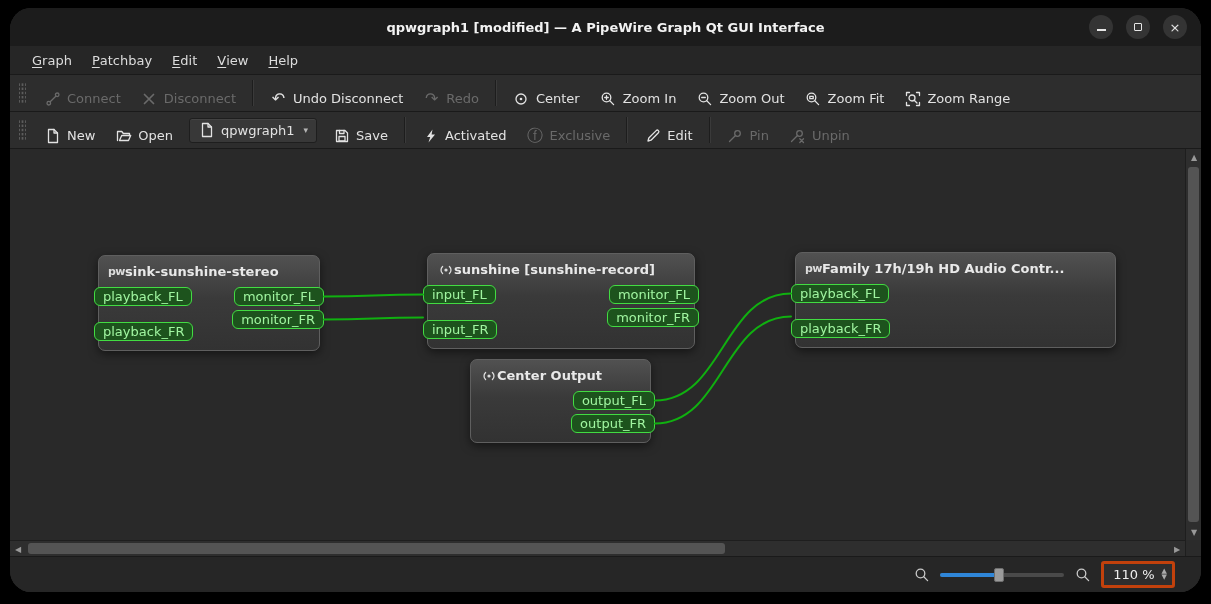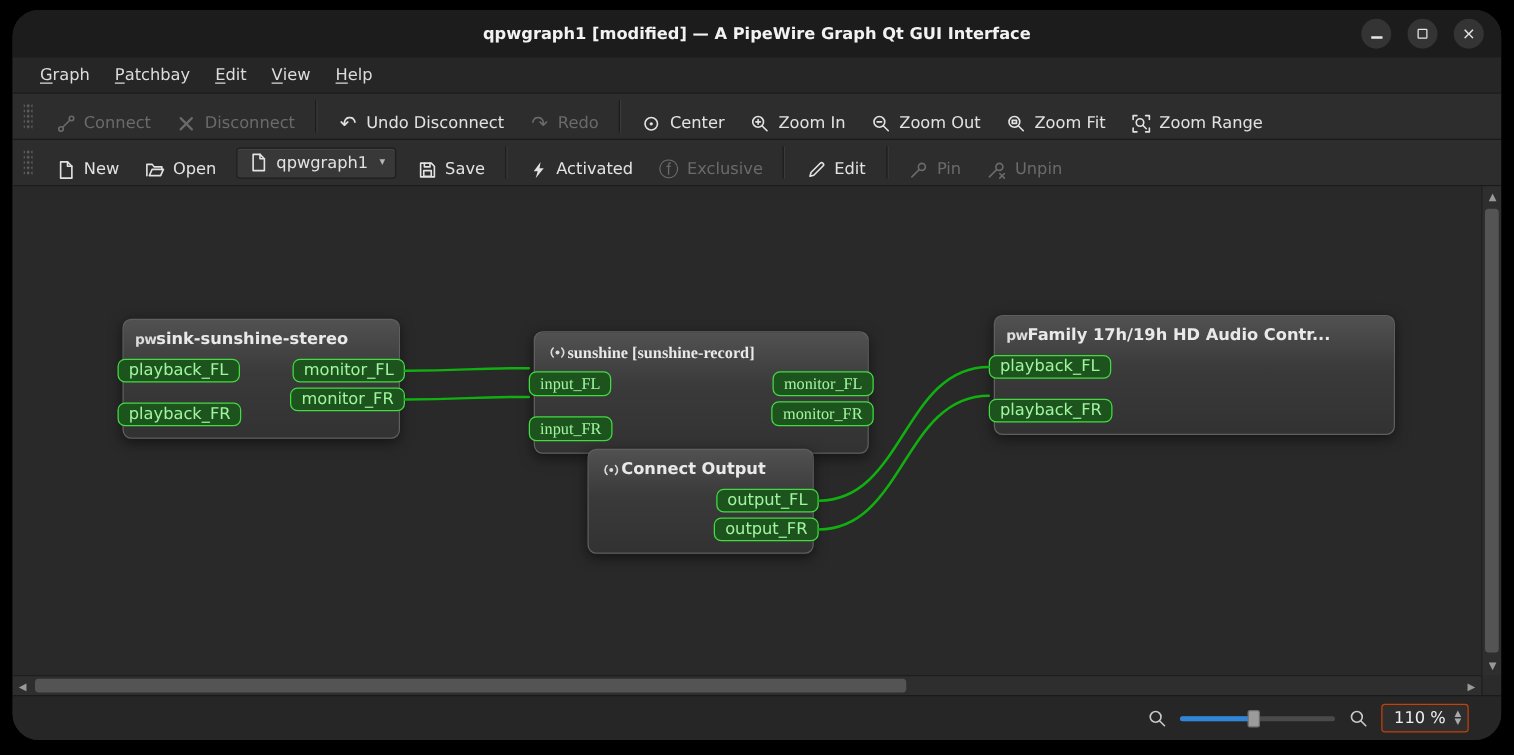--- a/index.html
+++ b/index.html
@@ -50,21 +50,21 @@
   .node-ports{display:flex;justify-content:space-between;align-items:flex-start;}
   .ports-in{display:flex;flex-direction:column;align-items:flex-start;gap:16px;margin-left:-5px;}
   .ports-out{display:flex;flex-direction:column;align-items:flex-end;gap:4px;margin-right:-5px;margin-left:auto;text-align:right;}
   .port{font-size:13px;padding:1px 8px;border:1.5px solid var(--port-border,#42dc42);background:var(--port-bg,#1d531d);color:var(--port-text,#a0f5a0);border-radius:6px;white-space:nowrap;}
   
   .statusbar{height:36px;background:#262626;border-top:1px solid #1a1a1a;display:flex;align-items:center;justify-content:flex-end;padding:0 26px 0 14px;gap:10px;flex:none;color:#c9c9c9;}
   .slider{position:relative;width:124px;height:16px;}
   .slider-track{position:absolute;left:0;right:0;top:6px;height:4px;background:#4a4a4a;border-radius:2px;}
   .slider-fill{position:absolute;left:0;top:6px;height:4px;background:var(--slider-blue,#2f86d8);border-radius:2px;}
   .slider-handle{position:absolute;top:1px;width:10px;height:14px;background:#9b9b9b;border:1px solid #6e6e6e;border-radius:2px;}
-  .spinbox{display:flex;align-items:center;background:#2e2e2e;border:1px solid #c2410c;border-radius:3px;padding:3px 5px 3px 9px;gap:7px;color:#efefef;font-size:13px;}
+  .spinbox{display:flex;align-items:center;background:#2e2e2e;border:3px solid #c2410c;border-radius:3px;padding:3px 5px 3px 9px;gap:7px;color:#efefef;font-size:13px;}
   .spin-arrows{display:flex;flex-direction:column;line-height:.75;font-size:7px;color:#aaa;}
 </style>
 </head>
 <body>
 
 <div class="window">
 
   <div class="titlebar">
     <div class="title">qpwgraph1 [modified] — A PipeWire Graph Qt GUI Interface</div>
     <div class="win-controls">
@@ -278,21 +278,21 @@
               <div class="ports-in">
                 <span class="port port-in">playback_FL</span>
                 <span class="port port-in">playback_FR</span>
               </div>
               <div class="ports-out">
                 <span class="port port-out">monitor_FL</span>
                 <span class="port port-out">monitor_FR</span>
               </div>
             </div>
           </div>
-          <div class="node" style="left: 417px; top: 116px; width: 268px; font-family: Liberation Serif, serif;">
+          <div class="node" style="left: 417px; top: 104px; width: 268px;">
             <div class="node-header">
               <span class="node-icon">
                 <svg viewBox="0 0 16 16" width="16" height="16" fill="none" stroke="currentColor" stroke-width="1.3" stroke-linecap="round" stroke-linejoin="round">
                   <circle cx="8" cy="8" r="1.6" fill="currentColor" stroke="none"></circle>
                   <path d="M4.6 4.4 a4.9 4.9 0 0 0 0 7.2 M11.4 4.4 a4.9 4.9 0 0 1 0 7.2"></path>
                 </svg>
               </span>
               <span class="node-title">sunshine [sunshine-record]</span>
             </div>
             <div class="node-ports">
@@ -322,21 +322,21 @@
             </div>
           </div>
           <div class="node" style="left: 460px; top: 210px; width: 181px;">
             <div class="node-header">
               <span class="node-icon">
                 <svg viewBox="0 0 16 16" width="16" height="16" fill="none" stroke="currentColor" stroke-width="1.3" stroke-linecap="round" stroke-linejoin="round">
                   <circle cx="8" cy="8" r="1.6" fill="currentColor" stroke="none"></circle>
                   <path d="M4.6 4.4 a4.9 4.9 0 0 0 0 7.2 M11.4 4.4 a4.9 4.9 0 0 1 0 7.2"></path>
                 </svg>
               </span>
-              <span class="node-title">Connect Output</span>
+              <span class="node-title">Center Output</span>
             </div>
             <div class="node-ports">
               <div class="ports-in"></div>
               <div class="ports-out">
                 <span class="port port-out">output_FL</span>
                 <span class="port port-out">output_FR</span>
               </div>
             </div>
           </div>
         </div>

